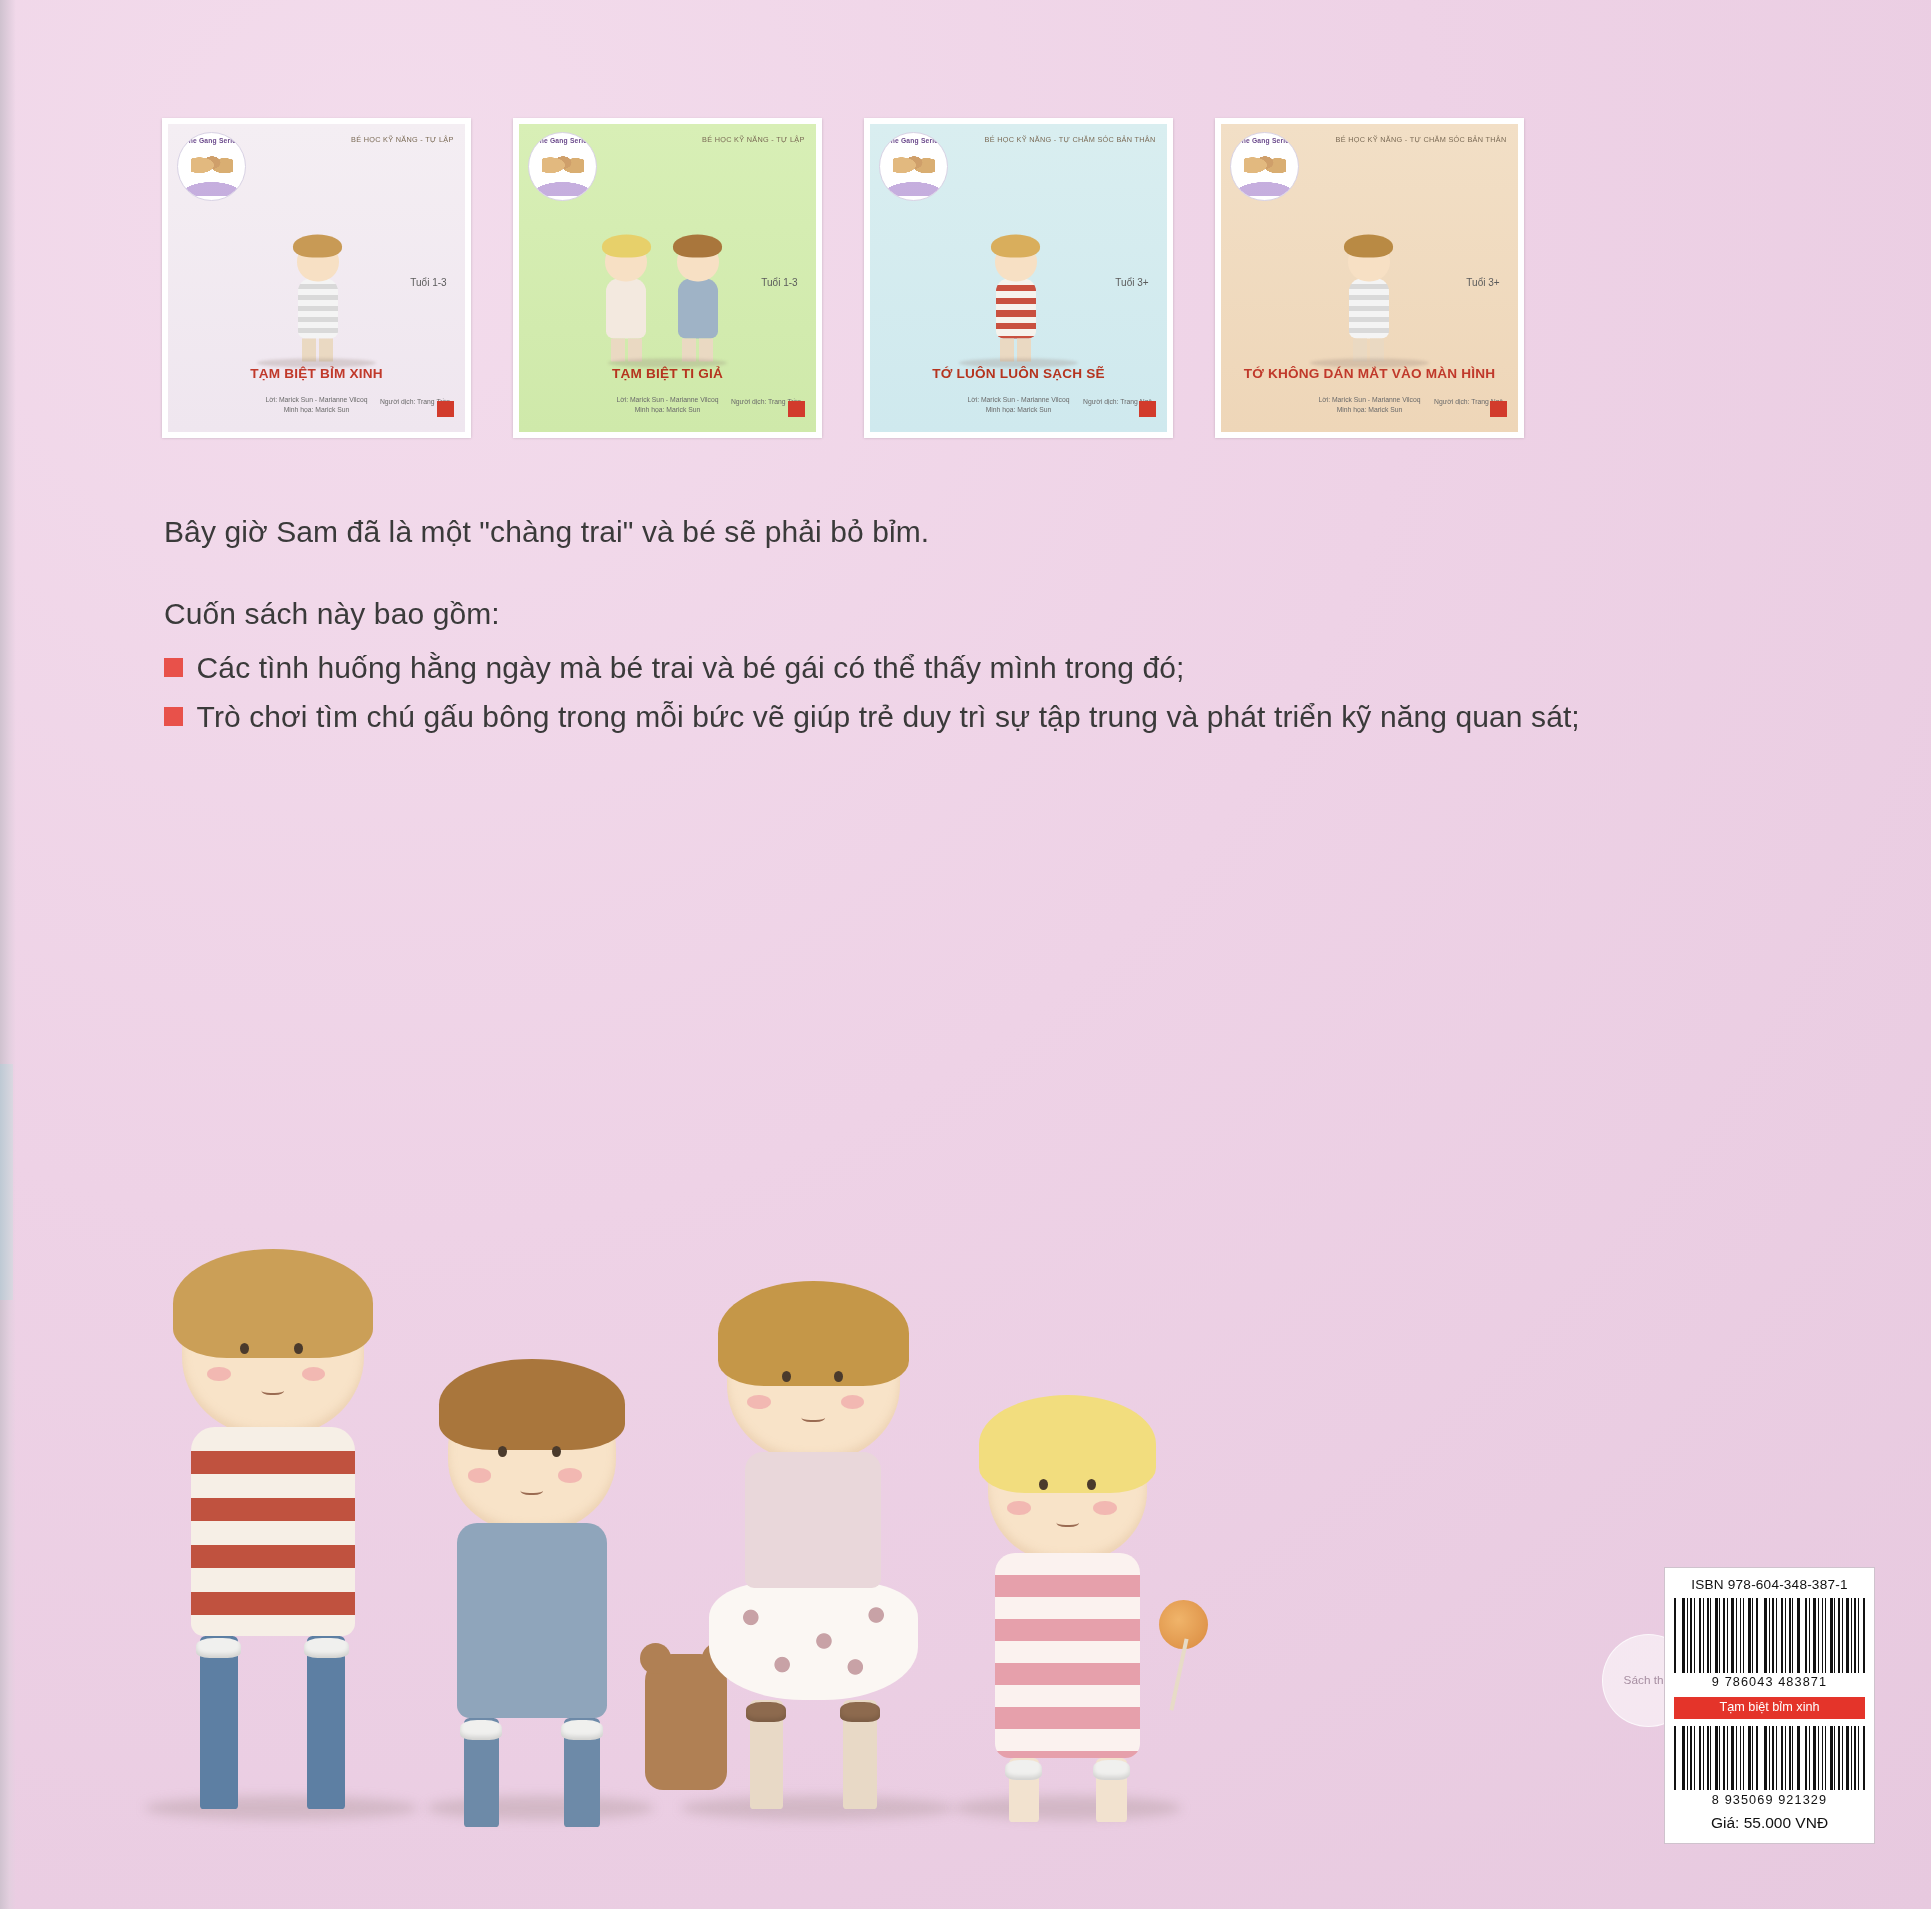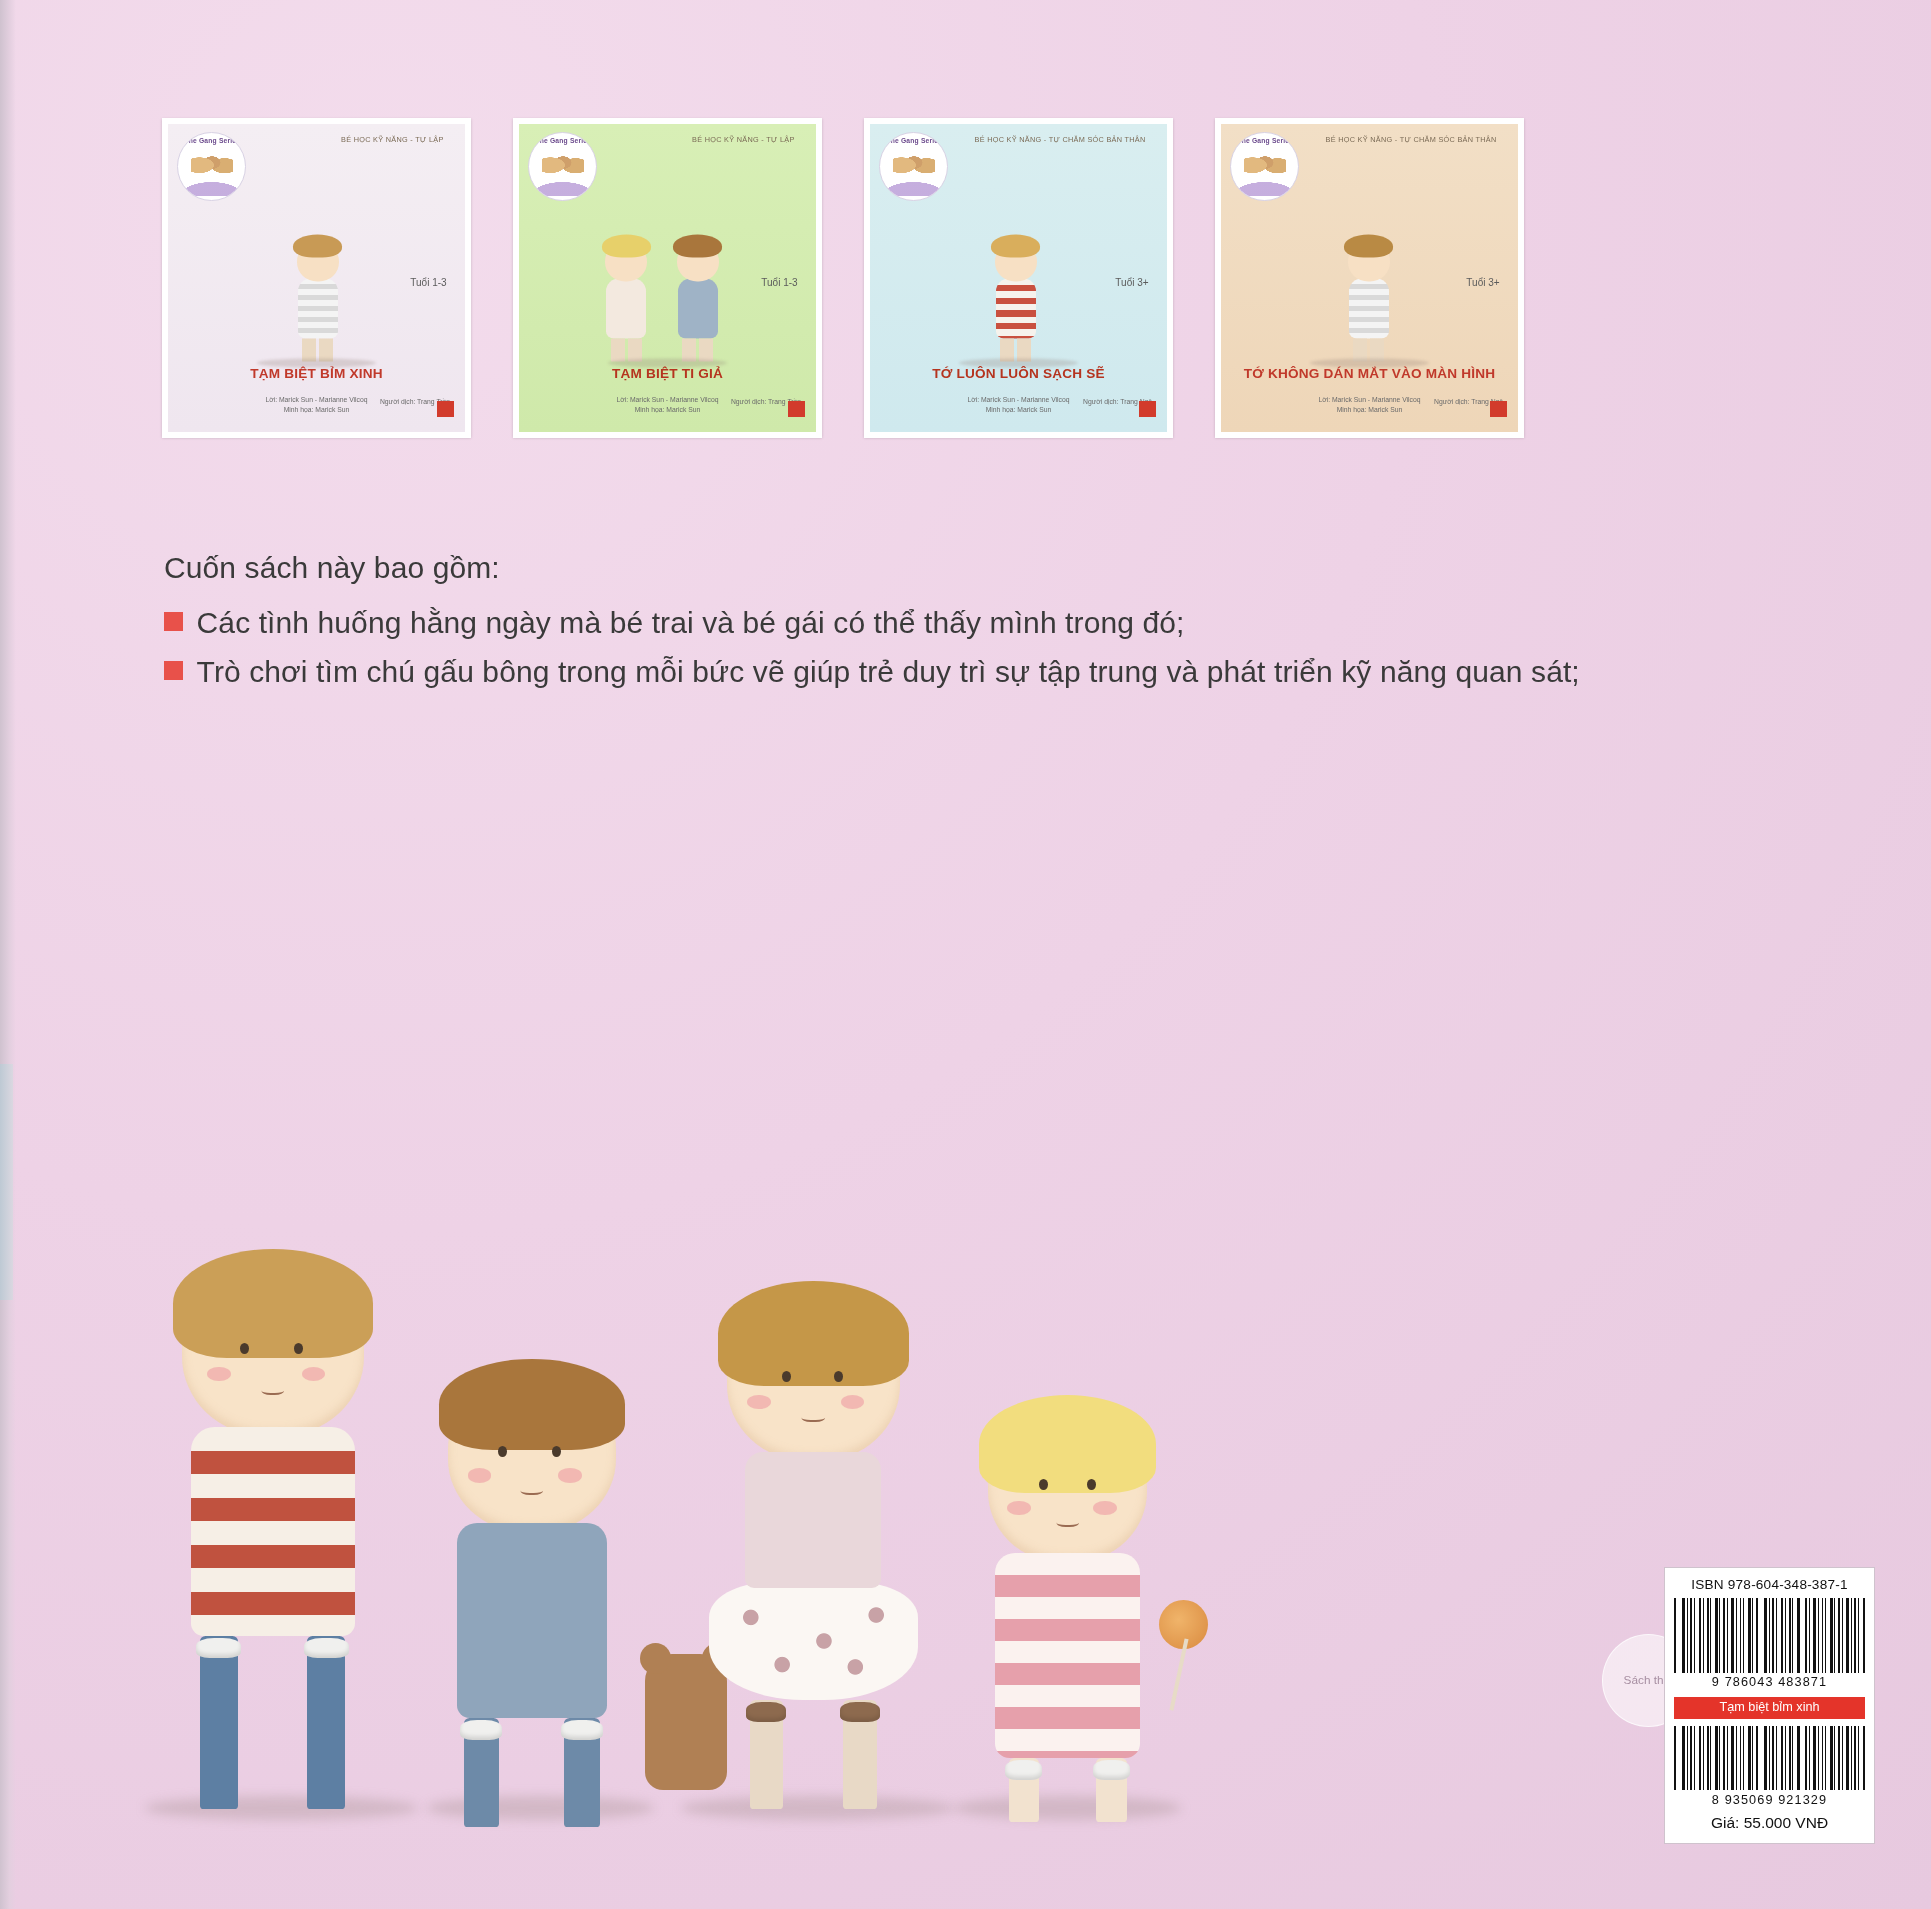--- a/index.html
+++ b/index.html
@@ -96,21 +96,21 @@
       radial-gradient(ellipse at 80% 72%, #d9ae72 0 28%, transparent 29%);
   }
   .badge .badge-swoosh {
     position:absolute; bottom:3.6px; left:0; right:0; height:14.5px;
     background: radial-gradient(ellipse at 50% 120%, #b79ad6 0 70%, transparent 71%);
     opacity:.8;
   }
 
   .thumb-topline {
     position: absolute;
-    top: 11px; right: 21px;
+    top: 11px; right: 11px;
     font-size: 7.3px;
     color: #7a6a55;
     letter-spacing: 0.3px;
     white-space: nowrap;
   }
   .age-tag {
     position: absolute;
     right: 18px;
     top: 153px;
     font-size: 10px;
@@ -580,20 +580,21 @@
         <div>Lời: Marick Sun - Marianne Vilcoq</div>
         <div>Minh họa: Marick Sun</div>
       </div>
       <div class="thumb-credits-right">Người dịch: Trang Ngô</div>
       <div class="pub-mark"></div>
     </div>
   </div>
 </div>
 
 <div class="copy">
+  <p>Bây giờ Sam đã là một "chàng trai" và bé sẽ phải bỏ bỉm.</p>
 
   <div class="para-gap"></div>
 
   <p class="list-head">Cuốn sách này bao gồm:</p>
 
   <div class="bullets">
     <div class="bullet-row">
       <span class="sq"></span>
       <span class="bullet-text">Các tình huống hằng ngày mà bé trai và bé gái có thể thấy mình trong đó;</span>
     </div>

